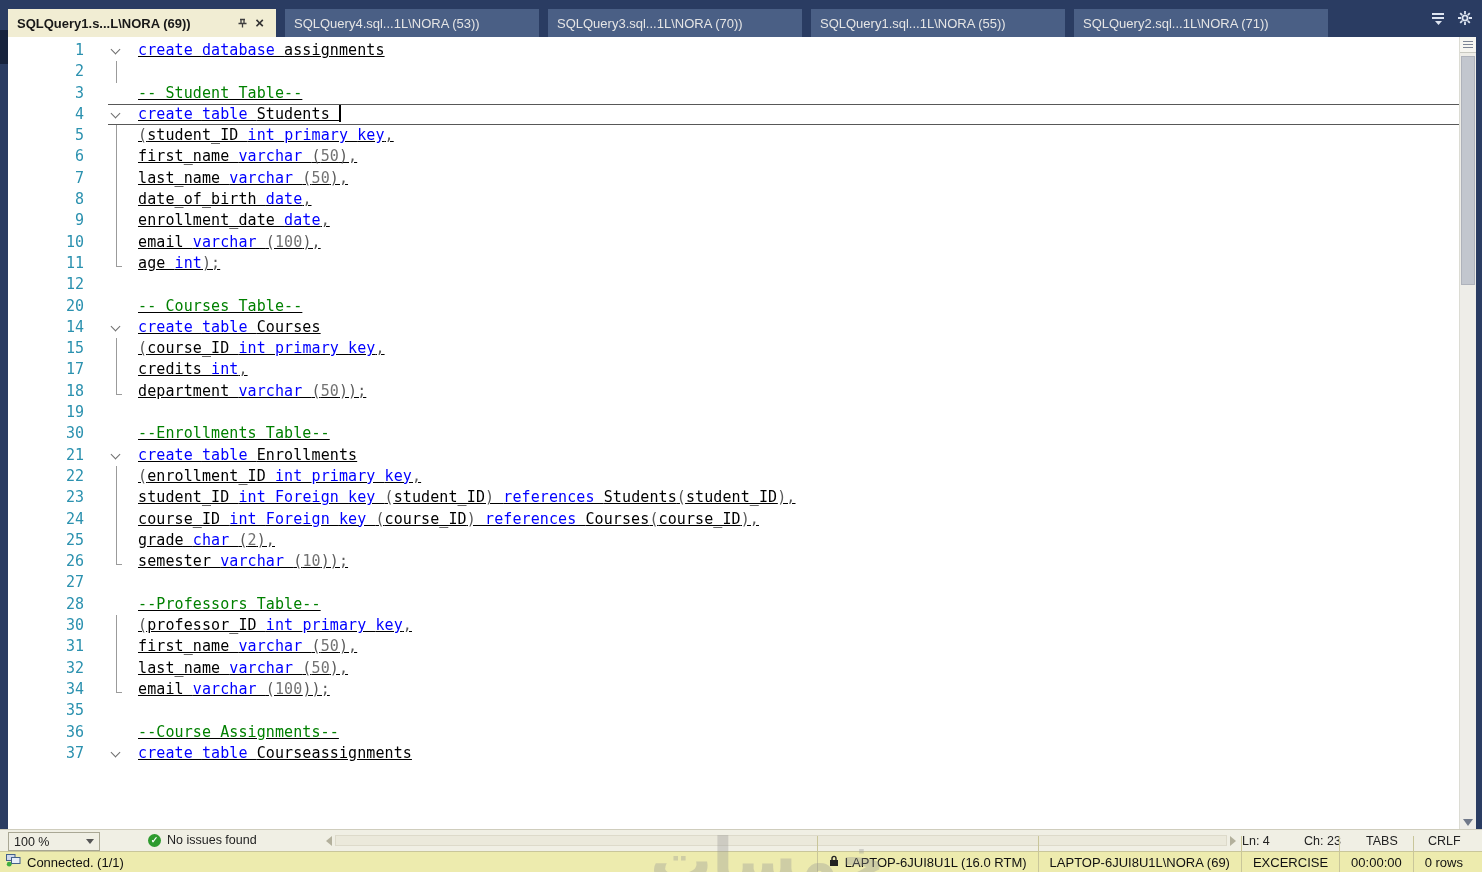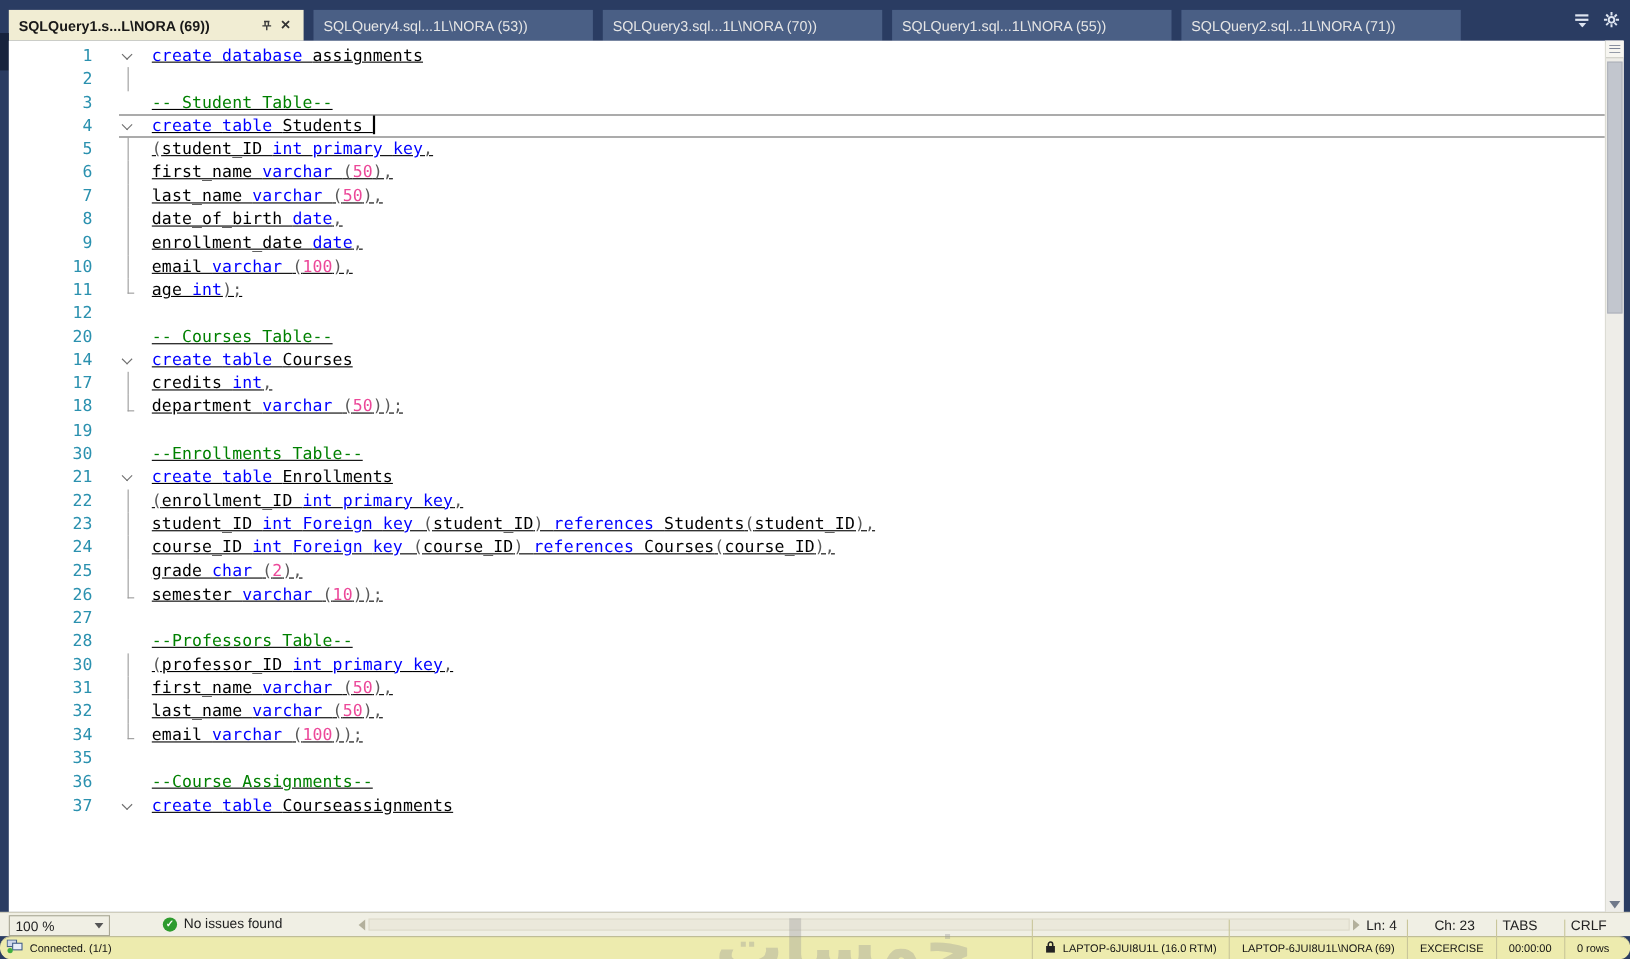--- a/index.html
+++ b/index.html
@@ -32,21 +32,21 @@
   .fold.start::before{content:"";position:absolute;left:4px;top:6px;width:6px;height:6px;
         border-right:1.6px solid #6e6e6e;border-bottom:1.6px solid #6e6e6e;transform:rotate(45deg);}
   .fold.mid::before{content:"";position:absolute;left:8px;top:0;bottom:0;width:1px;background:#9b9b9b;}
   .fold.end::before{content:"";position:absolute;left:8px;top:0;width:5px;height:62%;
         border-left:1px solid #9b9b9b;border-bottom:1px solid #9b9b9b;}
   .code{white-space:pre;letter-spacing:0.1px;}
   .tk-k{color:var(--kw,#0000FF);}
   .tk-c{color:var(--cm,#008000);}
   .tk-i{color:var(--id,#000000);}
   .tk-p{color:var(--pn,#5A5A5A);}
-  .tk-n{color:#ec4899;}
+  .tk-n{color:#737373;}
   .caret{display:inline-block;width:2px;height:17px;background:#000;vertical-align:-3px;
          animation:blink 1.05s steps(1) infinite;}
   @keyframes blink{50%{opacity:0;}}
 
   
   .vscroll{position:absolute;top:0;right:0;width:17px;bottom:0;background:#EEEDE8;border-left:1px solid #DCDCD4;box-sizing:border-box;}
   .vsplit{height:15px;background:#F7F6F1;border-bottom:1px solid #C9C9C1;position:relative;}
   .vsplit::after{content:"";position:absolute;left:3px;right:3px;top:4px;height:7px;
         background:repeating-linear-gradient(to bottom,#7D8596 0 1px,transparent 1px 3px);}
   .vthumb{position:absolute;left:1px;right:1px;top:19px;height:229px;background:#C2C6CE;border:1px solid #AEB2BB;box-sizing:border-box;}
@@ -64,21 +64,21 @@
         display:flex;align-items:center;justify-content:center;font-weight:bold;}
   .hscroll{position:absolute;left:326px;width:910px;top:3px;height:15px;display:flex;align-items:center;}
   .harrow-l{width:0;height:0;border:5px solid transparent;border-right:6px solid #B3B09C;border-left:none;}
   .harrow-r{width:0;height:0;border:5px solid transparent;border-left:6px solid #B3B09C;border-right:none;}
   .htrack{flex:1;height:11px;background:#EBE9DB;border:1px solid #DDDACA;margin:0 3px;box-sizing:border-box;}
   .status-right{position:absolute;right:16px;top:4px;display:flex;}
   .sr-item{margin-left:24px;min-width:38px;}
 
   
   .connbar{position:absolute;left:0;right:0;bottom:0;height:21px;background:var(--cbar,#EDEBAE);
-        display:flex;align-items:center;font-size:10px;color:#111;border-top:1px solid #C9C69A;box-sizing:border-box;border-radius:10px;}
+        display:flex;align-items:center;font-size:13px;color:#111;border-top:1px solid #C9C69A;box-sizing:border-box;}
   .conn-left{display:flex;gap:6px;margin-left:6px;align-items:center;}
   .conn-right{margin-left:auto;display:flex;align-items:center;height:100%;margin-right:8px;}
   .conn-item{padding:16px 11px;display:flex;align-items:center;gap:6px;height:100%;border-left:1px solid #C9C69A;}
 
   
   .watermark{position:absolute;left:650px;top:824px;font-size:62px;font-weight:bold;
         font-family:"DejaVu Sans",sans-serif;color:rgba(150,150,150,0.35);z-index:40;pointer-events:none;text-align:center;}
 </style>
 </head>
 <body>
@@ -228,20 +228,27 @@
           </div>
         </div>
         <div class="line">
           <div class="ln">14</div>
           <div class="body">
             <div class="fold start"></div>
             <div class="code"><span class="tk-k">create </span><span class="tk-k">table </span><span class="tk-i">Courses</span></div>
           </div>
         </div>
         <div class="line">
+          <div class="ln">15</div>
+          <div class="body">
+            <div class="fold mid"></div>
+            <div class="code"><span class="tk-p">(</span><span class="tk-i">course_ID </span><span class="tk-k">int </span><span class="tk-k">primary </span><span class="tk-k">key</span><span class="tk-p">,</span></div>
+          </div>
+        </div>
+        <div class="line">
           <div class="ln">17</div>
           <div class="body">
             <div class="fold mid"></div>
             <div class="code"><span class="tk-i">credits </span><span class="tk-k">int</span><span class="tk-p">,</span></div>
           </div>
         </div>
         <div class="line">
           <div class="ln">18</div>
           <div class="body">
             <div class="fold end"></div>

